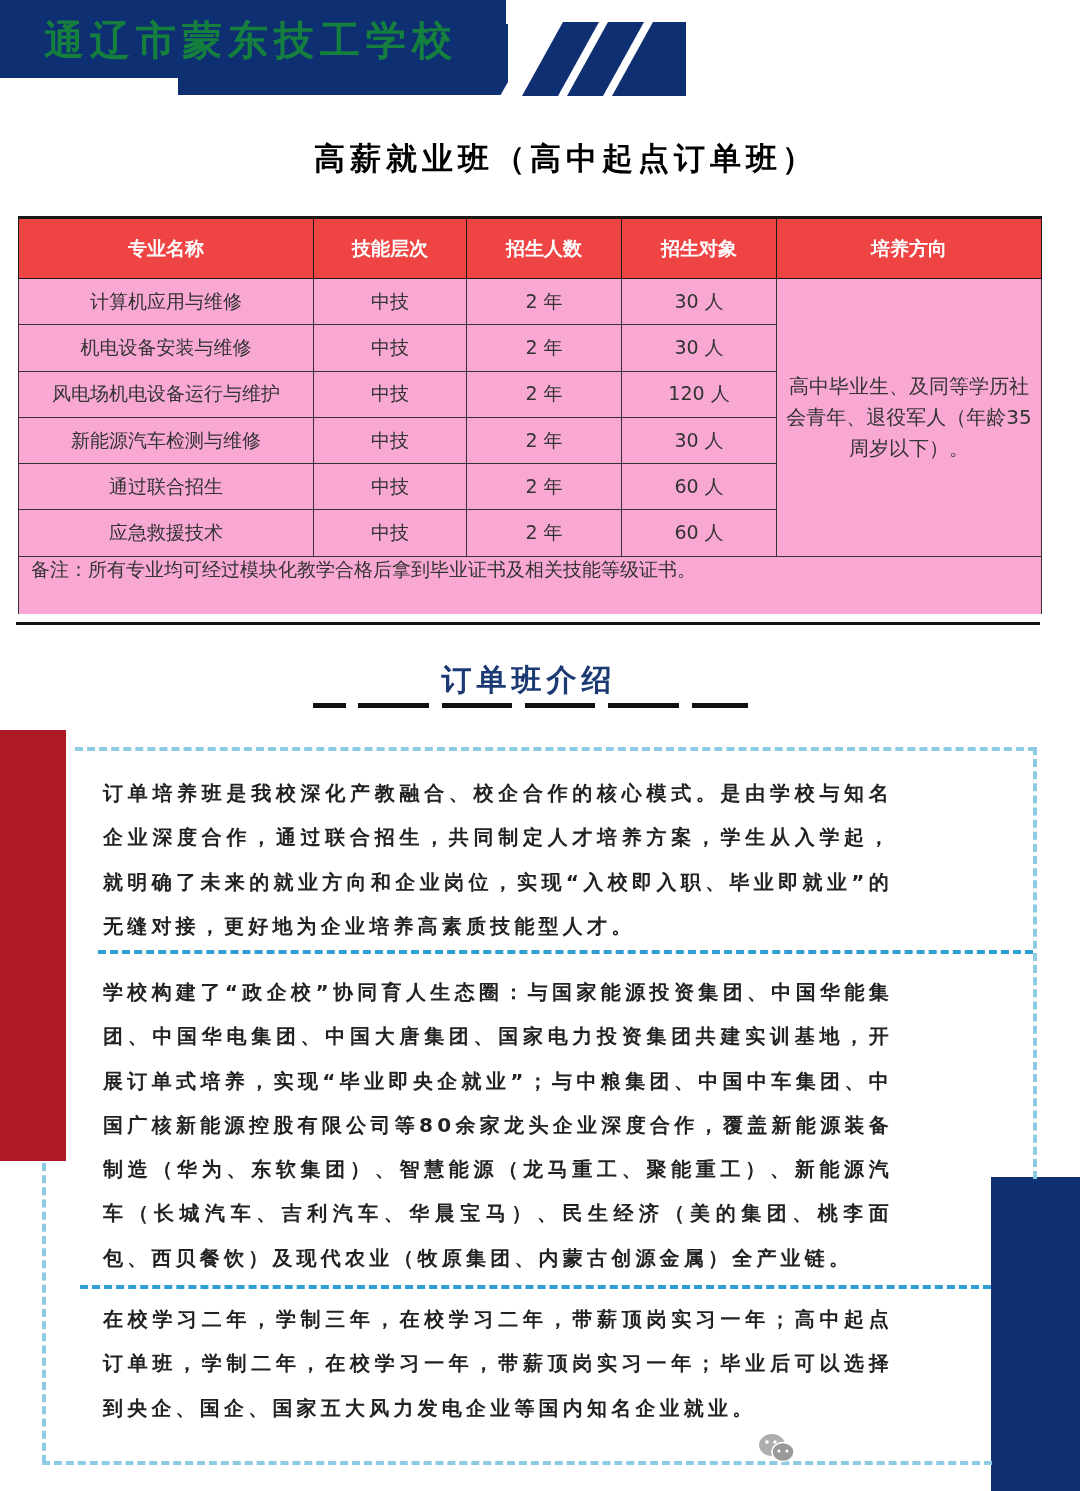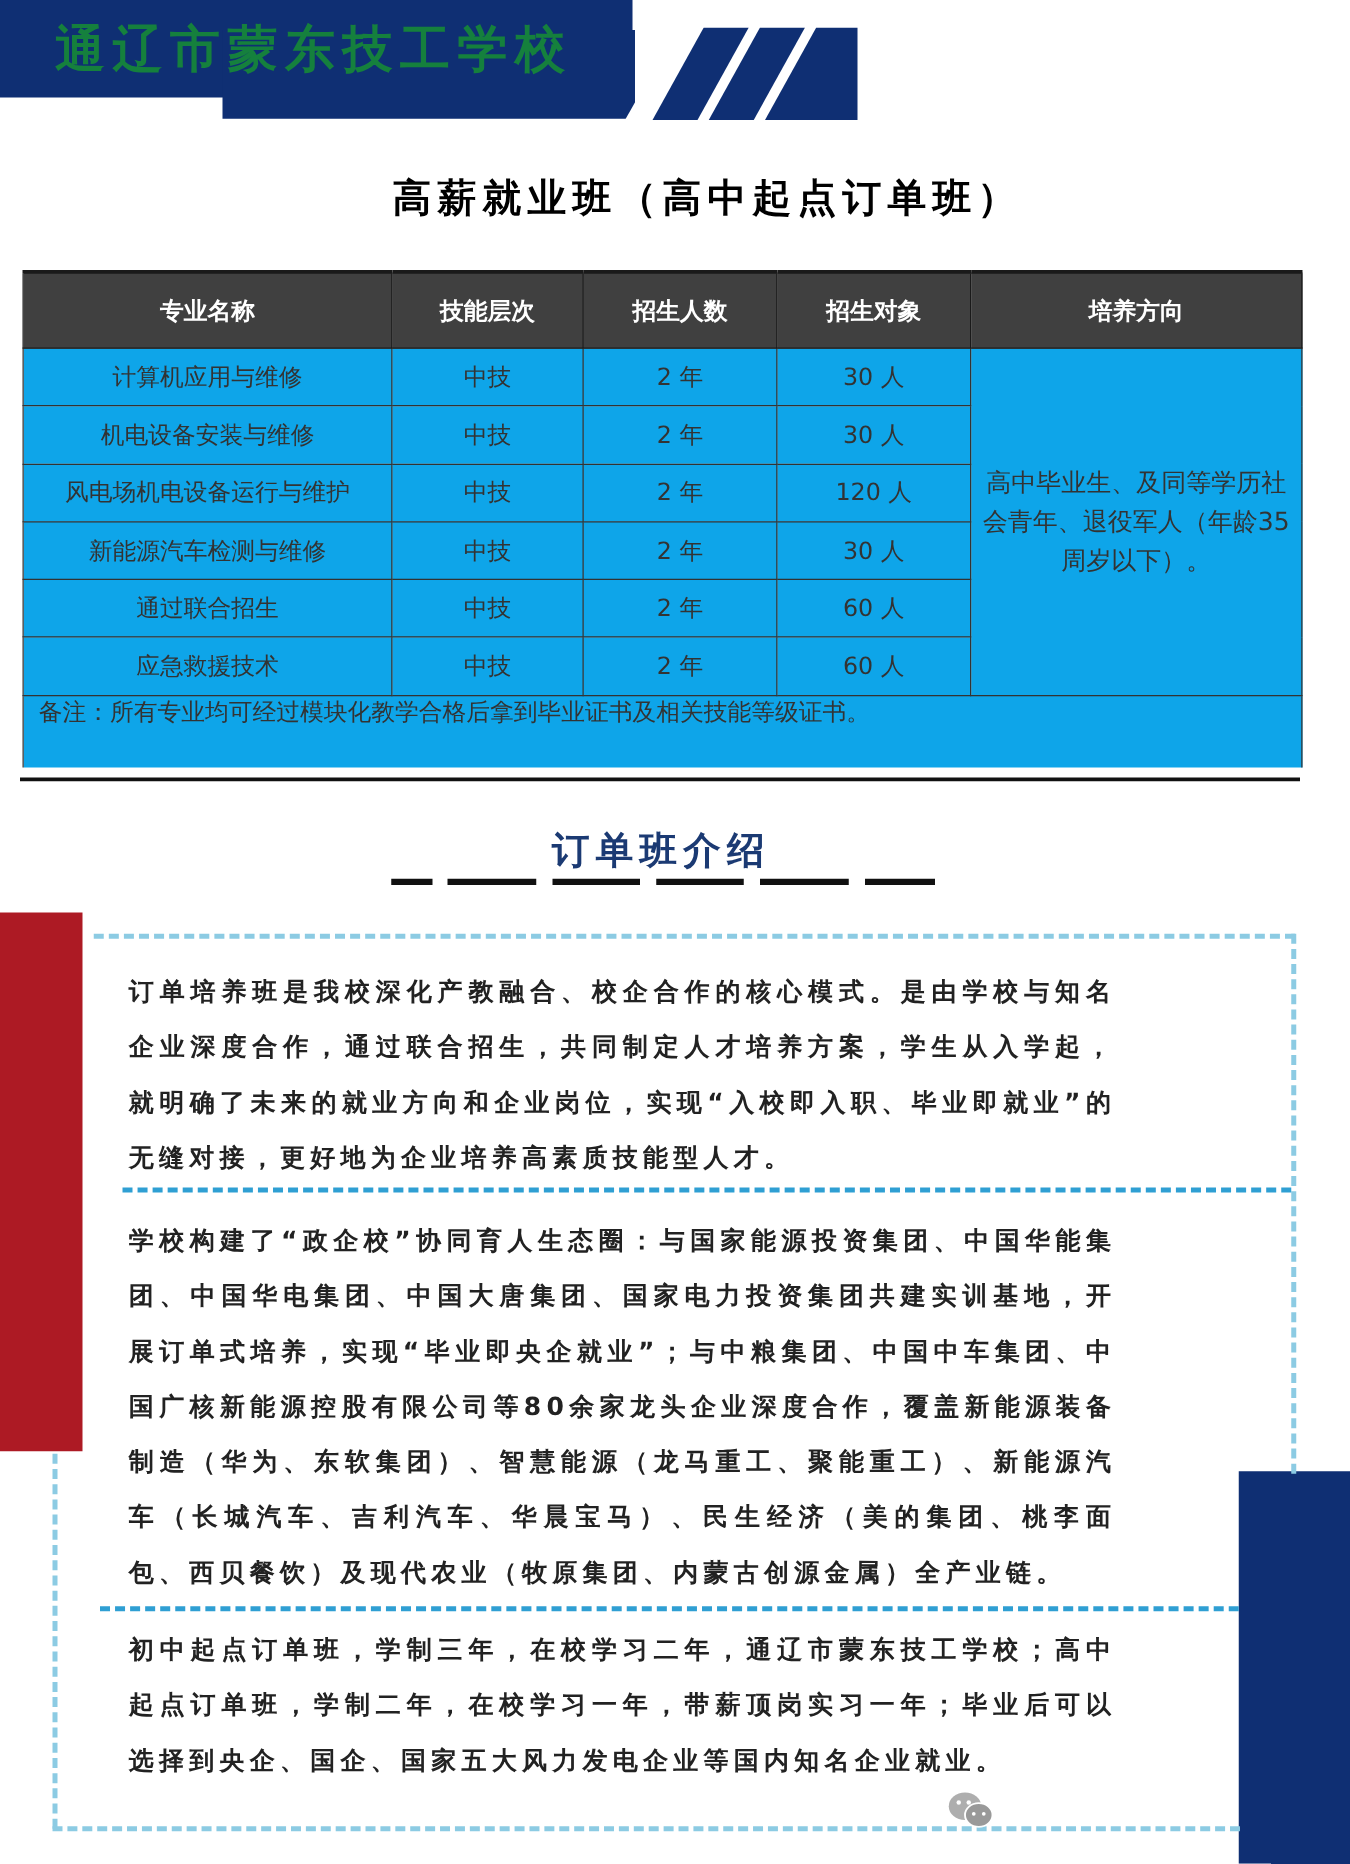--- a/index.html
+++ b/index.html
@@ -11,22 +11,22 @@
   .banner-low { position: absolute; left: 178px; top: 24px; width: 330px; height: 71px; background: #0f2f73; }
   .banner-title { position: absolute; left: 44px; top: 14px; font-size: 40px; font-weight: bold; color: #15803d; letter-spacing: 6px; line-height: 52px; white-space: nowrap; }
   .stripes { position: absolute; left: 500px; top: 22px; width: 190px; height: 74px; }
 
   
   .sec-title1 { position: absolute; left: 0; width: 1080px; top: 138px; text-align: center; font-size: 31px; font-weight: bold; color: #000000; letter-spacing: 5px; padding-left: 52px; }
 
   
   .tbl-wrap { position: absolute; left: 18px; top: 216px; width: 1023px; }
   table { border-collapse: collapse; width: 1023px; table-layout: fixed; }
-  th { background: #404040; color: #ffffff; font-size: 19px; font-weight: bold; height: 61px; border: 1.5px solid #1a1a1a; border-top: 3px solid #1a1a1a; }
-  td { font-size: 19px; color: #333; text-align: center; height: 46.3px; border: 1.5px solid #333; background: #0ea5e9; }
+  th { background: #ef4444; color: #ffffff; font-size: 19px; font-weight: bold; height: 61px; border: 1.5px solid #1a1a1a; border-top: 3px solid #1a1a1a; }
+  td { font-size: 19px; color: #333; text-align: center; height: 46.3px; border: 1.5px solid #333; background: #f9a8d4; }
   td.dir { font-size: 20px; line-height: 31px; padding: 0 8px; }
   td.note { text-align: left; padding-left: 12px; height: 58px; vertical-align: top; font-size: 19px; border-bottom: none; }
   .tbl-bottom { position: absolute; left: 16px; top: 622px; width: 1024px; height: 3px; background: #111; }
 
   
   .sec-title2 { position: absolute; left: 0; width: 1028px; top: 660px; text-align: center; font-size: 30px; font-weight: bold; color: #1b3a73; letter-spacing: 5px; padding-left: 30px; }
   .dash { position: absolute; top: 703px; height: 5px; background: #111; }
 
   
   .red-block { position: absolute; left: 0; top: 730px; width: 66px; height: 431px; background: #ad1a24; }
@@ -140,21 +140,21 @@
 <div class="blue-block"></div>
 <div class="dash-top"></div>
 <div class="dash-right"></div>
 <div class="dash-left"></div>
 <div class="dash-bottom"></div>
 <div class="div-1"></div>
 <div class="div-2"></div>
 
 <div class="para p1">订单培养班是我校深化产教融合、校企合作的核心模式。是由学校与知名企业深度合作，通过联合招生，共同制定人才培养方案，学生从入学起，就明确了未来的就业方向和企业岗位，实现“入校即入职、毕业即就业”的无缝对接，更好地为企业培养高素质技能型人才。</div>
 <div class="para p2">学校构建了“政企校”协同育人生态圈：与国家能源投资集团、中国华能集团、中国华电集团、中国大唐集团、国家电力投资集团共建实训基地，开展订单式培养，实现“毕业即央企就业”；与中粮集团、中国中车集团、中国广核新能源控股有限公司等80余家龙头企业深度合作，覆盖新能源装备制造（华为、东软集团）、智慧能源（龙马重工、聚能重工）、新能源汽车（长城汽车、吉利汽车、华晨宝马）、民生经济（美的集团、桃李面包、西贝餐饮）及现代农业（牧原集团、内蒙古创源金属）全产业链。</div>
-<div class="para p3">初中起点订单班，学制三年，在校学习二年，通辽市蒙东技工学校；高中起点订单班，学制二年，在校学习一年，带薪顶岗实习一年；毕业后可以选择到央企、国企、国家五大风力发电企业等国内知名企业就业。</div>
+<div class="para p3">在校学习二年，学制三年，在校学习二年，带薪顶岗实习一年；高中起点订单班，学制二年，在校学习一年，带薪顶岗实习一年；毕业后可以选择到央企、国企、国家五大风力发电企业等国内知名企业就业。</div>
 
 <div class="watermark">
   <svg class="wechat-icon" viewBox="0 0 40 32">
     <ellipse cx="15" cy="13" rx="13" ry="11" fill="#a6a6a6"></ellipse>
     <ellipse cx="26" cy="20" rx="11" ry="9.5" fill="#8e8e8e" stroke="#ffffff" stroke-width="1.5"></ellipse>
     <circle cx="10" cy="10" r="1.8" fill="#fff"></circle>
     <circle cx="18" cy="10" r="1.8" fill="#fff"></circle>
     <circle cx="22" cy="19" r="1.5" fill="#fff"></circle>
     <circle cx="30" cy="19" r="1.5" fill="#fff"></circle>
   </svg>

